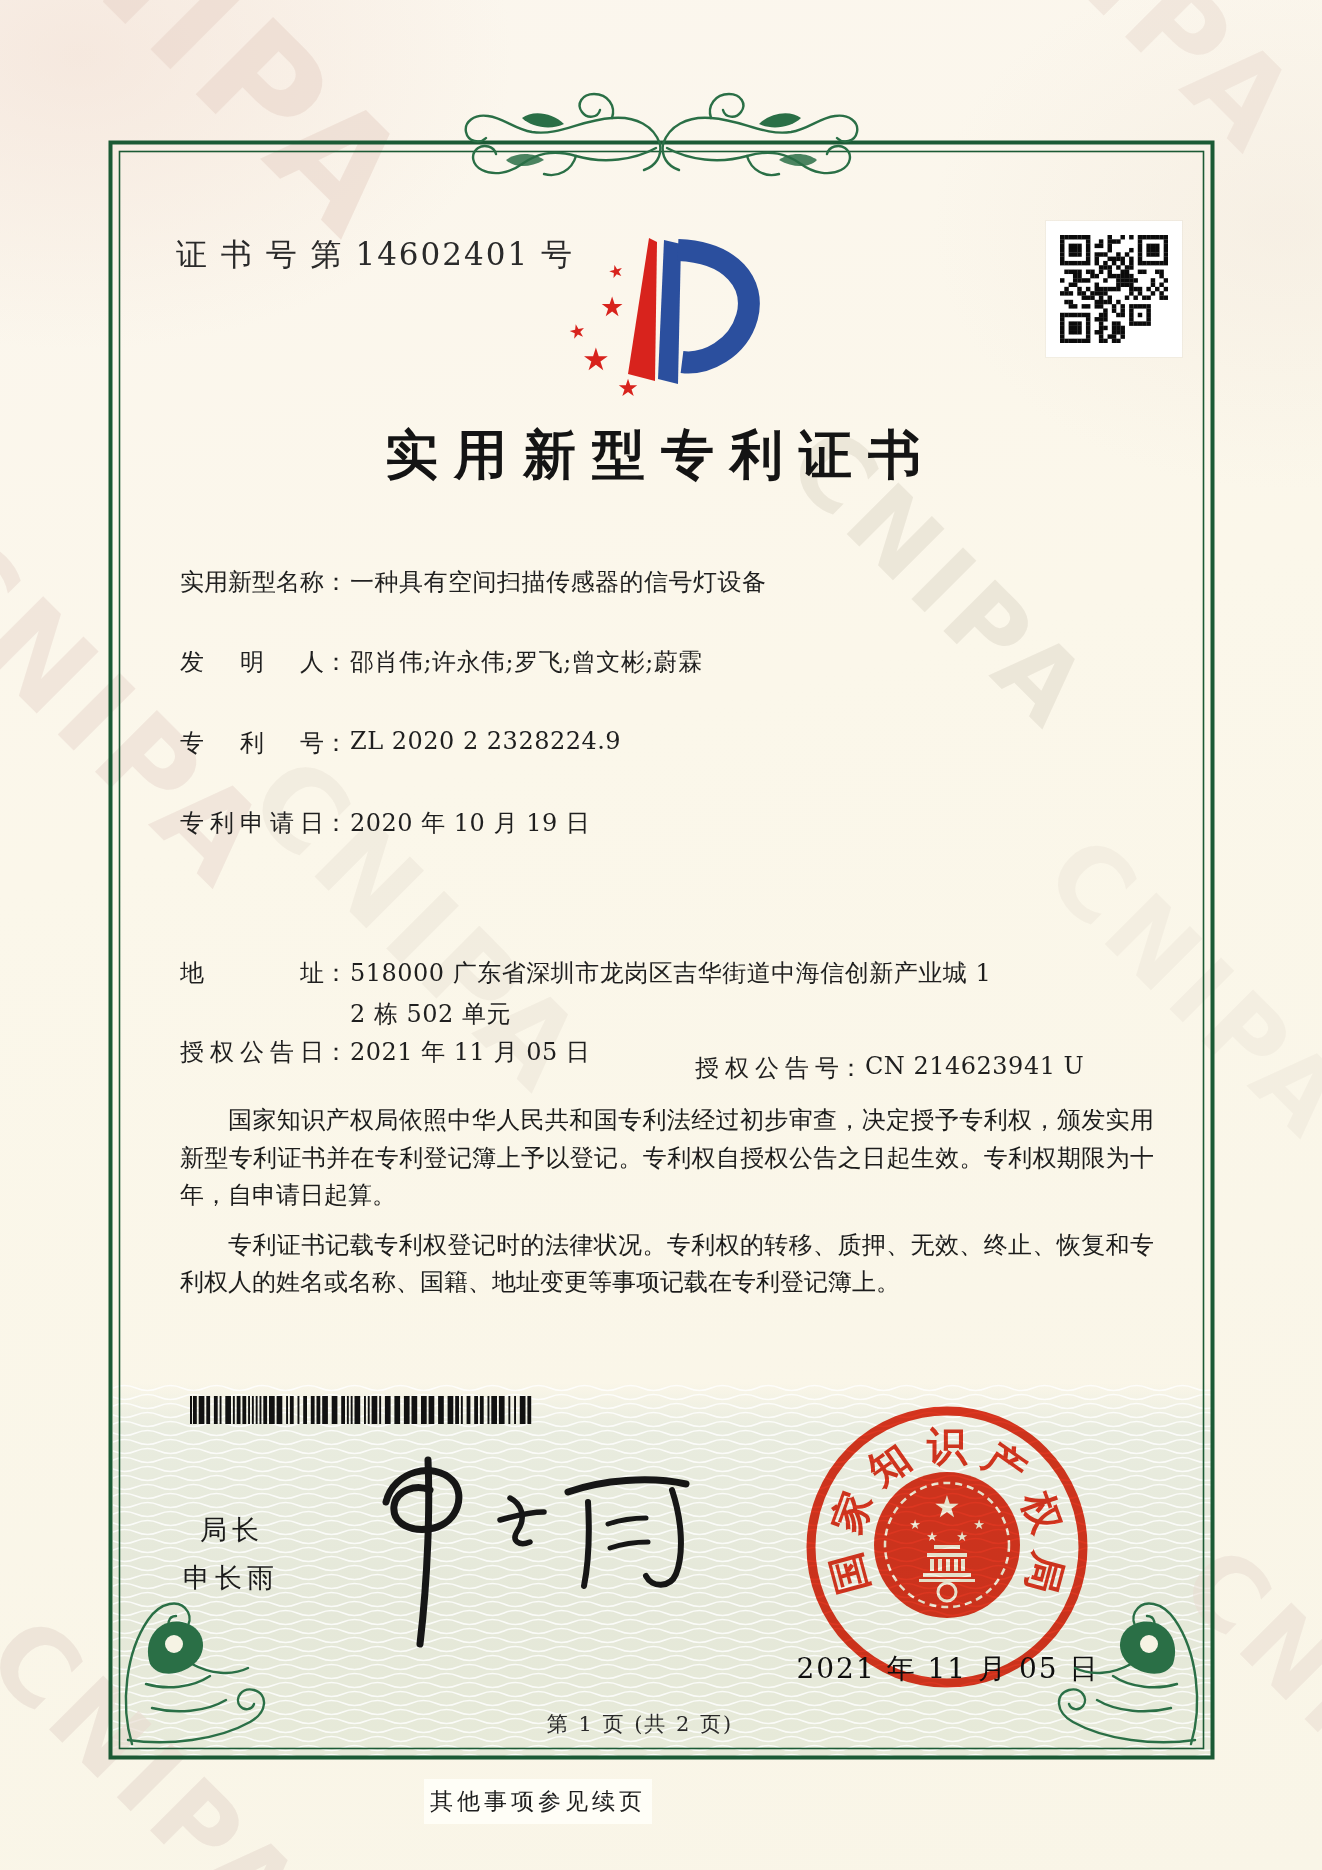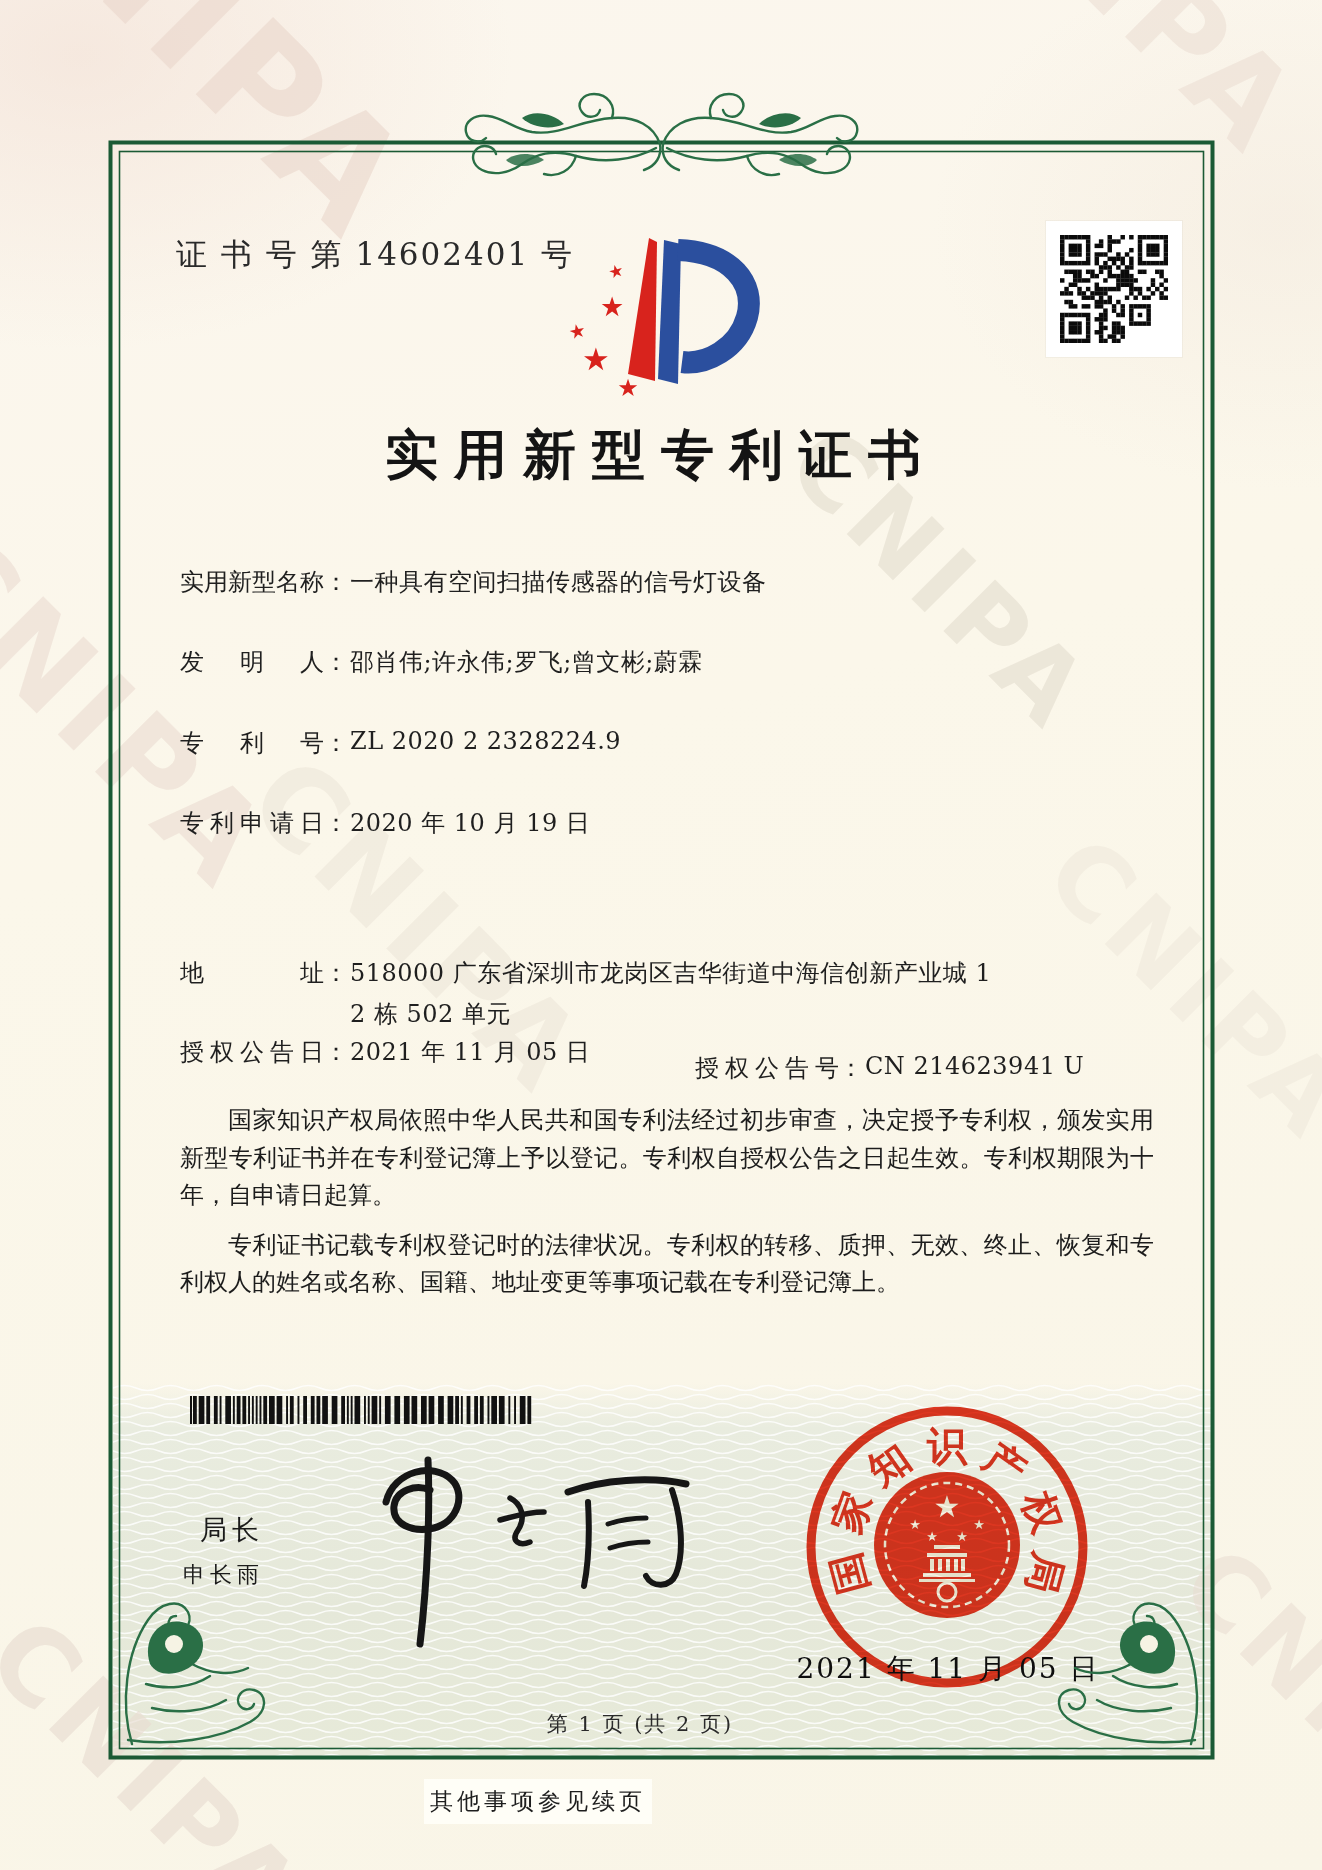--- a/index.html
+++ b/index.html
@@ -35,21 +35,21 @@
   
   #paras{left:180px;top:1090px;width:974px;z-index:3;font-size:24px;line-height:37.5px;
       text-align:justify;color:#1c1c1c;}
   #paras p{margin:12px 0 3px 0;text-indent:2em;}
   
   #barcode{left:190px;top:1396px;z-index:3;}
   
   #dirtitle{left:200px;top:1512px;font-family:"DejaVu Sans","Liberation Sans",sans-serif;
       font-size:27px;letter-spacing:5px;color:#1b1b1b;z-index:3;font-weight:500;}
   #dirname{left:183px;top:1560px;font-family:"DejaVu Sans","Liberation Sans",sans-serif;
-      font-size:22px;letter-spacing:5px;color:#1b1b1b;z-index:3;font-weight:500;}
+      font-size:27px;letter-spacing:5px;color:#1b1b1b;z-index:3;font-weight:500;}
   #sig{left:350px;top:1446px;z-index:6;}
   
   #seal{left:797px;top:1397px;z-index:5;mix-blend-mode:multiply;opacity:.96;}
   #sealdate{left:795px;top:1650px;width:306px;text-align:center;font-size:28px;
       letter-spacing:2px;color:#0e0e0e;z-index:6;white-space:nowrap;}
   
   #pageinfo{left:440px;top:1710px;width:400px;text-align:center;font-size:21px;
       letter-spacing:2px;color:#2a2a2a;z-index:3;}
   #contnote{left:424px;top:1779px;padding:7px 6px;background:#fffef7;font-size:23px;
       letter-spacing:4px;color:#1e1e1e;z-index:3;}

